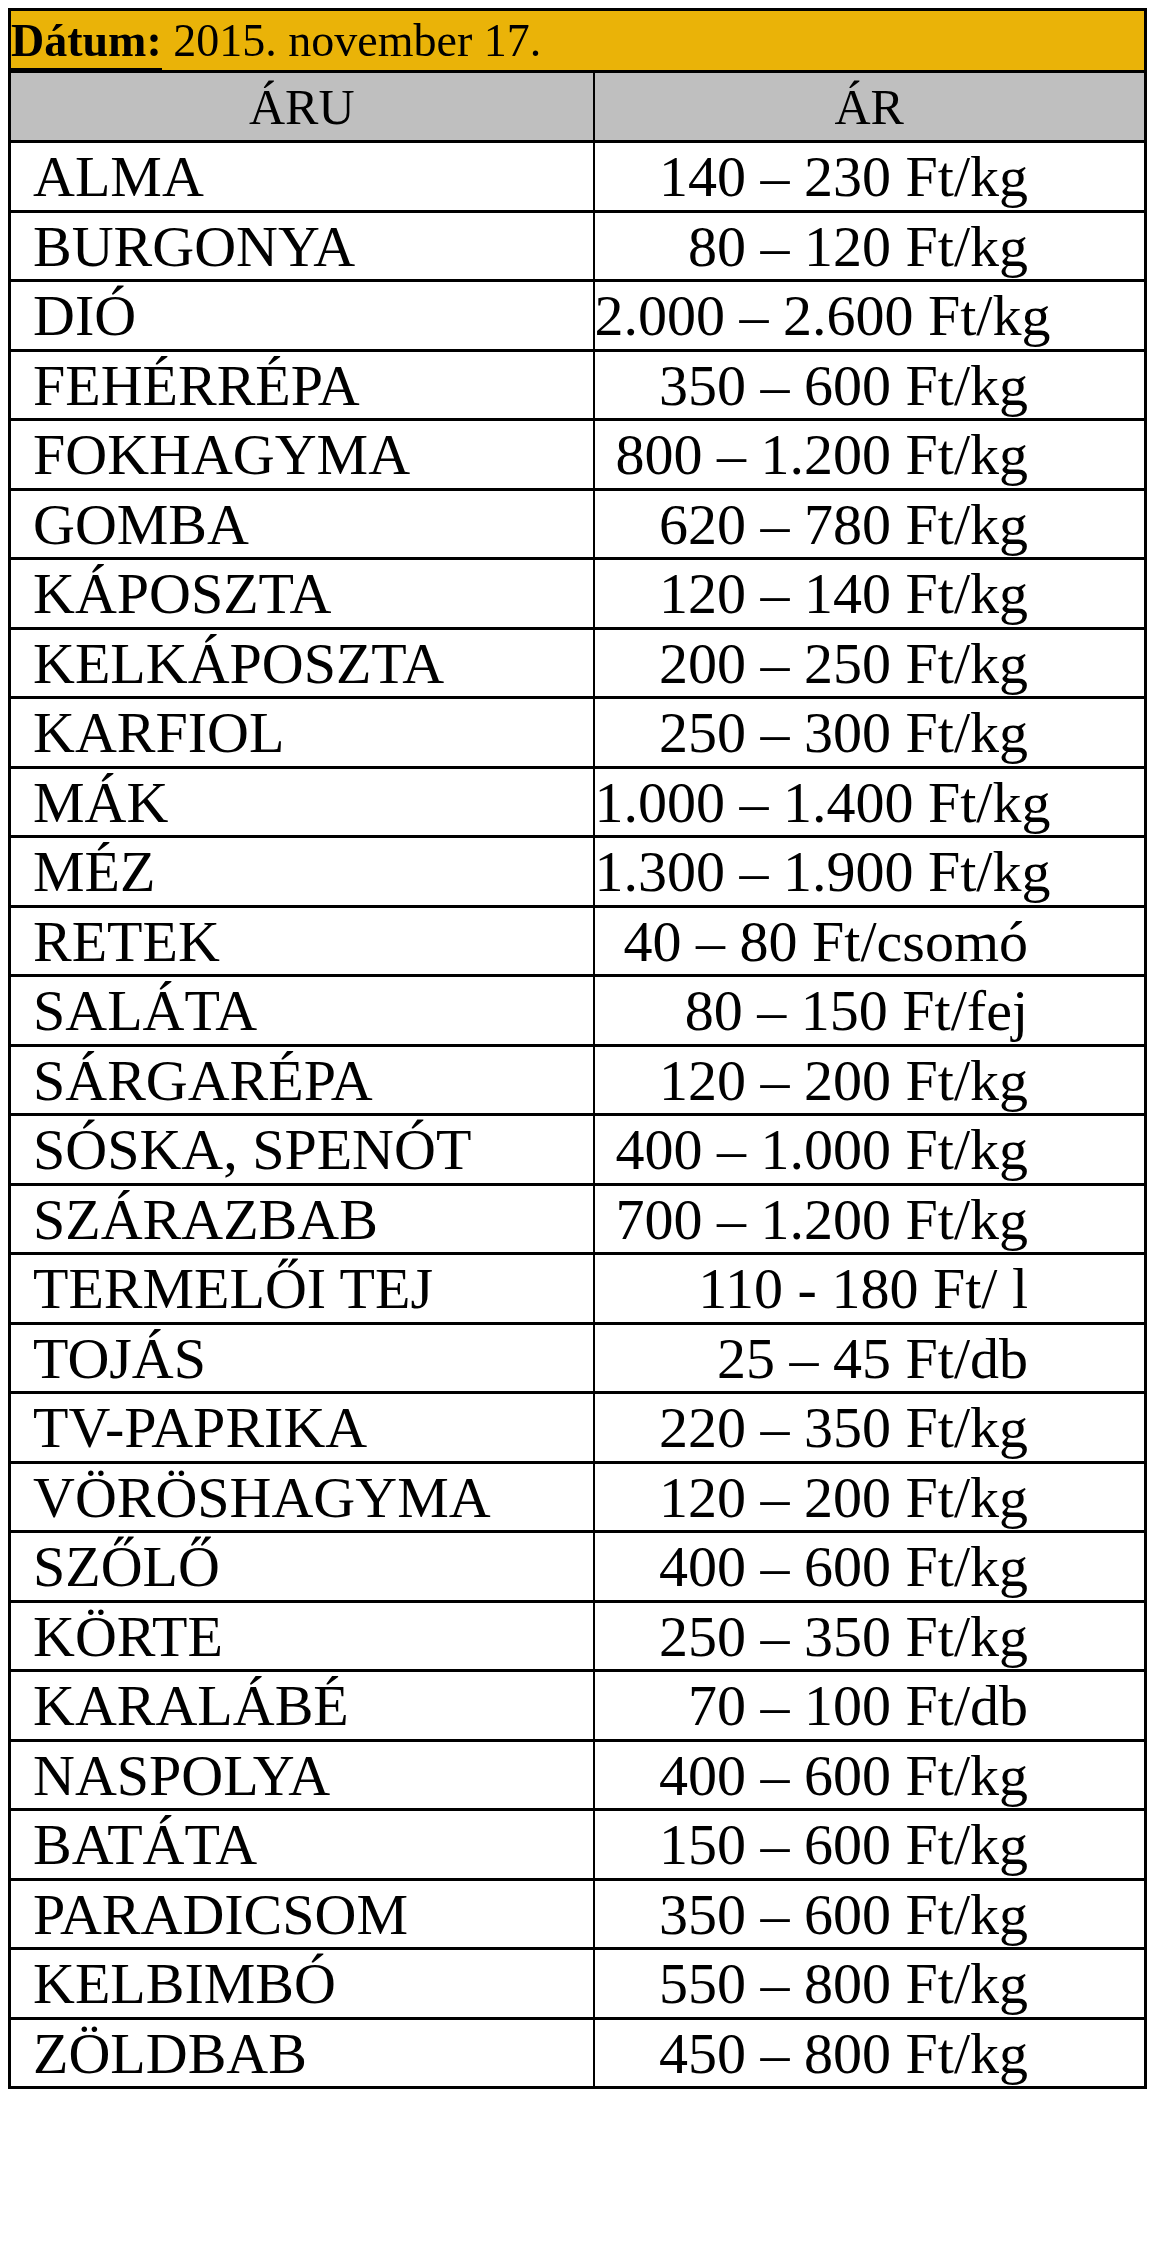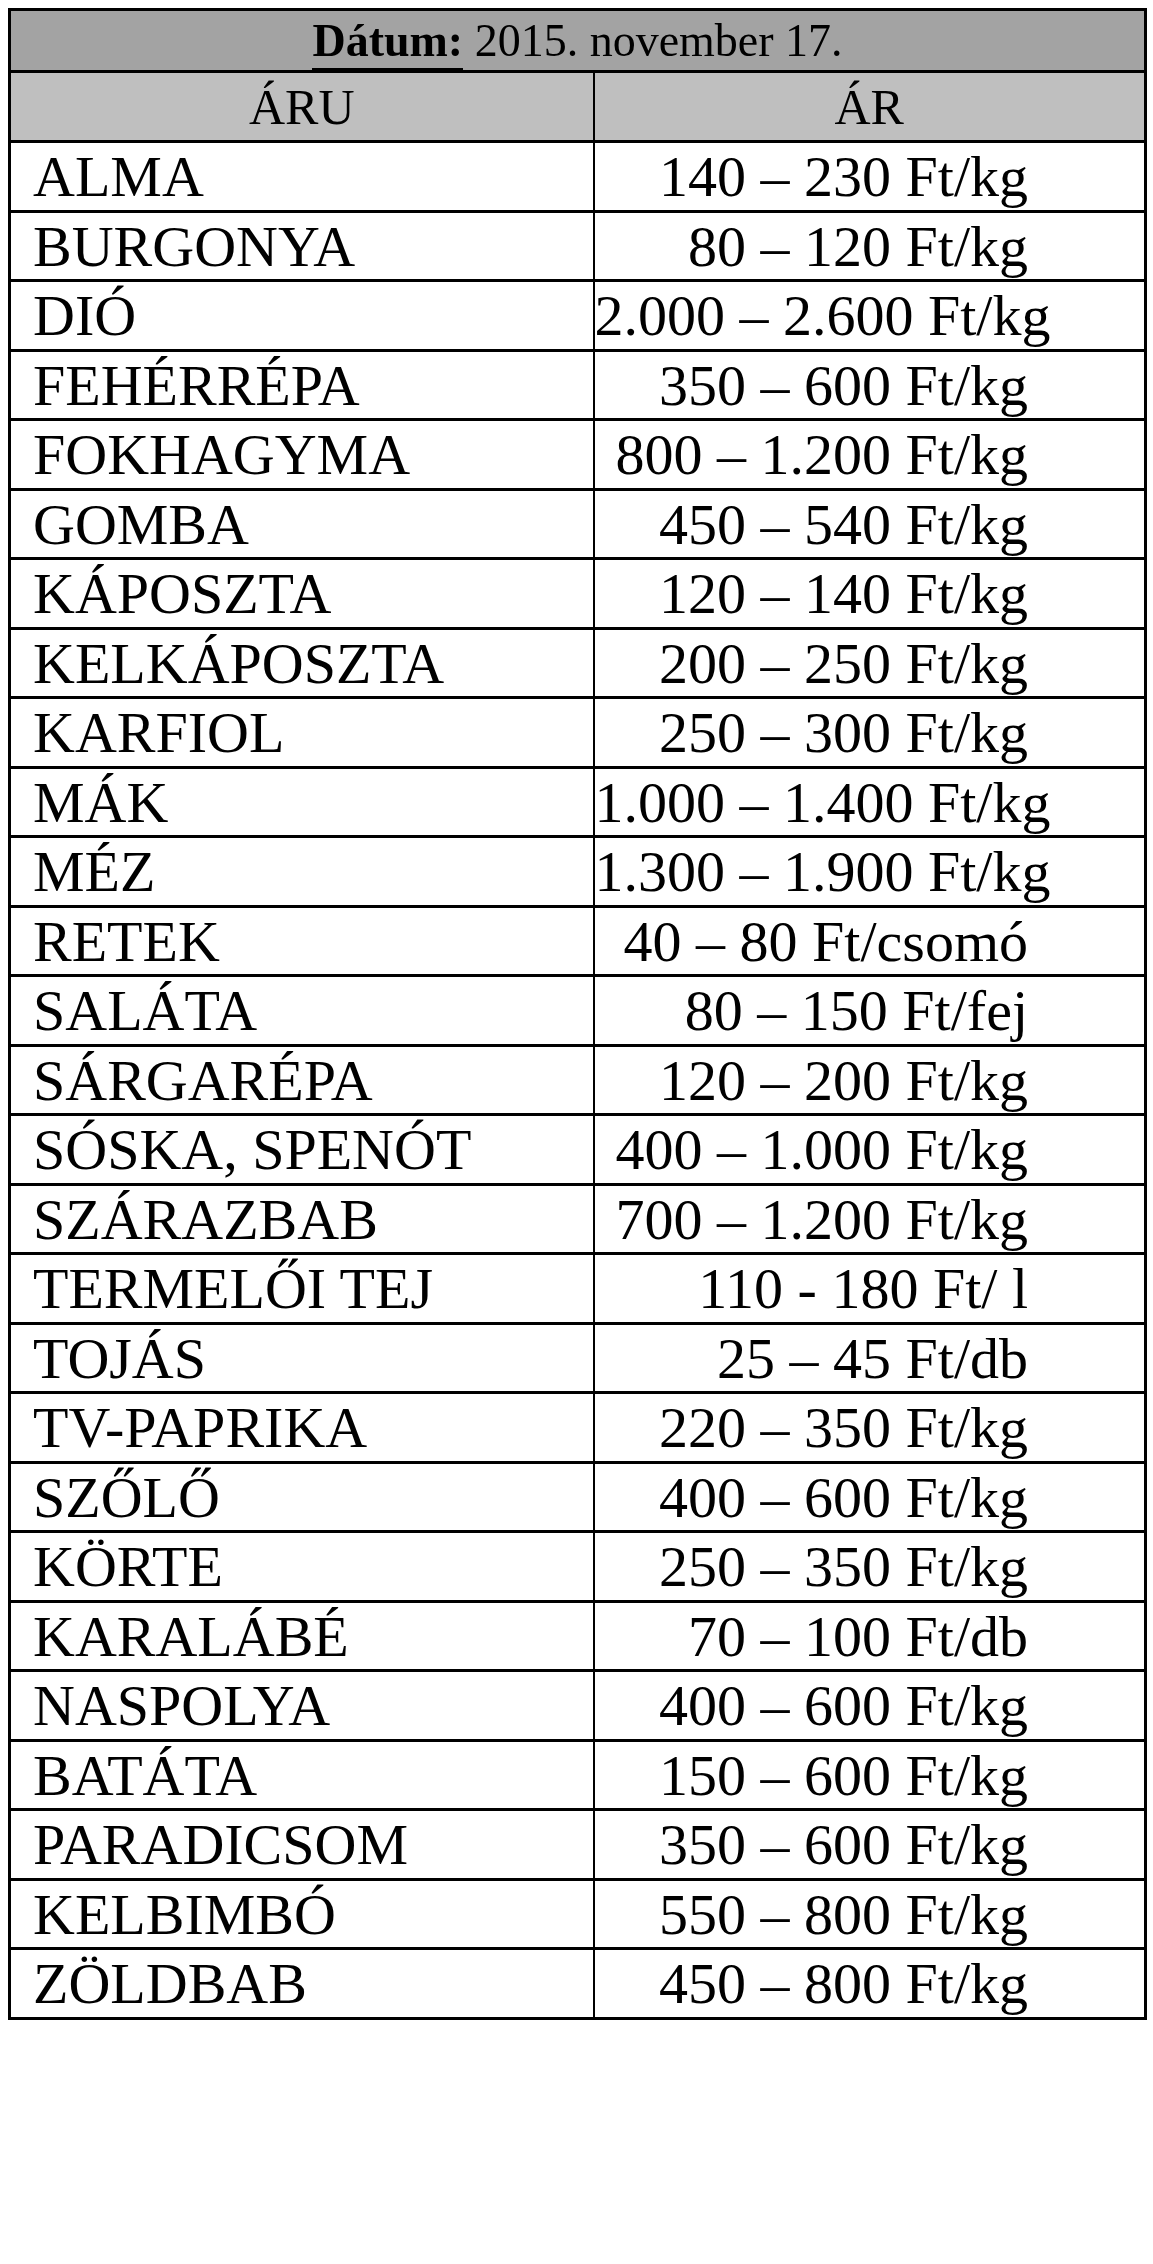--- a/index.html
+++ b/index.html
@@ -37,22 +37,22 @@
     border-left: 2px solid #000000;
     border-right: 2px solid #000000;
     padding: 0;
     vertical-align: middle;
     line-height: 1.05;
     overflow: hidden;
     white-space: nowrap;
   }
   tr.date-row th {
     height: 62px;
-    background: #a3a3a3;
-    text-align: center;
+    background: #eab308;
+    text-align: left;
     font-size: 46px;
     font-weight: normal;
     padding-top: 2px;
   }
   .date-label {
     font-weight: bold;
     border-bottom: 4px solid #000000;
     padding-bottom: 2px;
   }
   tr.cols-row th {
@@ -121,21 +121,21 @@
           <td class="price-cell">350 – 600 Ft/kg</td>
         </tr>
 
         <tr class="data-row">
           <td class="name-cell">FOKHAGYMA</td>
           <td class="price-cell">800 – 1.200 Ft/kg</td>
         </tr>
 
         <tr class="data-row">
           <td class="name-cell">GOMBA</td>
-          <td class="price-cell">450 – 540 Ft/kg</td>
+          <td class="price-cell">620 – 780 Ft/kg</td>
         </tr>
 
         <tr class="data-row">
           <td class="name-cell">KÁPOSZTA</td>
           <td class="price-cell">120 – 140 Ft/kg</td>
         </tr>
 
         <tr class="data-row">
           <td class="name-cell">KELKÁPOSZTA</td>
           <td class="price-cell">200 – 250 Ft/kg</td>
@@ -189,20 +189,24 @@
         <tr class="data-row">
           <td class="name-cell">TOJÁS</td>
           <td class="price-cell">25 – 45 Ft/db</td>
         </tr>
 
         <tr class="data-row">
           <td class="name-cell">TV-PAPRIKA</td>
           <td class="price-cell">220 – 350 Ft/kg</td>
         </tr>
 
+        <tr class="data-row">
+          <td class="name-cell">VÖRÖSHAGYMA</td>
+          <td class="price-cell">120 – 200 Ft/kg</td>
+        </tr>
 
 
         <tr class="data-row">
           <td class="name-cell">SZŐLŐ</td>
           <td class="price-cell">400 – 600 Ft/kg</td>
         </tr>
 
         <tr class="data-row">
           <td class="name-cell">KÖRTE</td>
           <td class="price-cell">250 – 350 Ft/kg</td>

